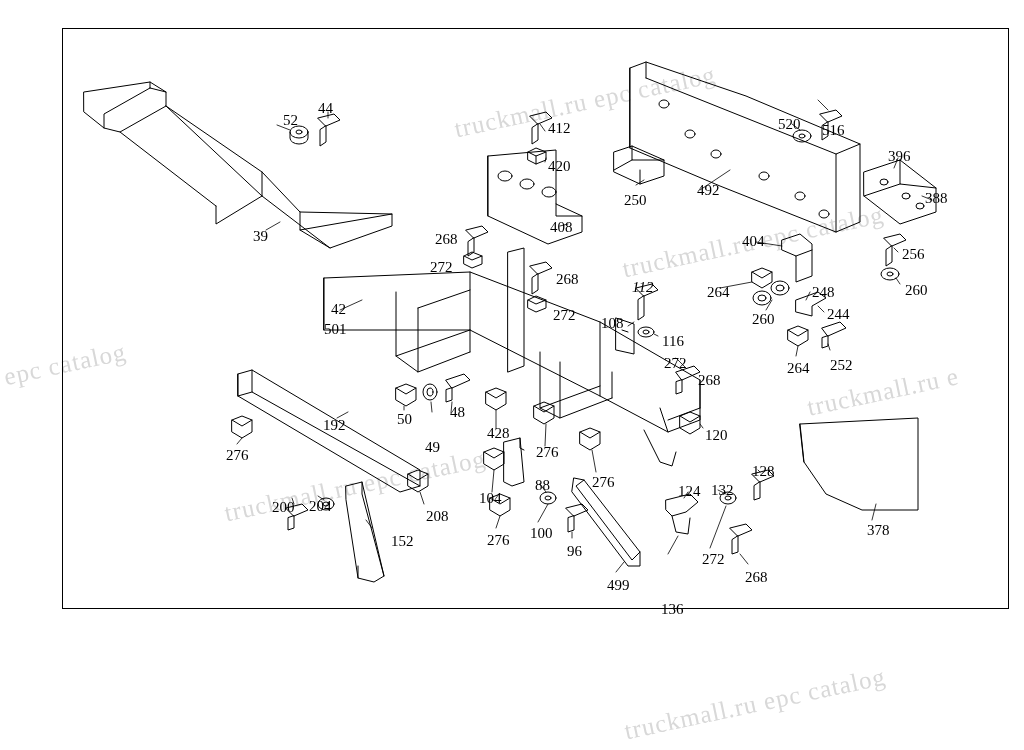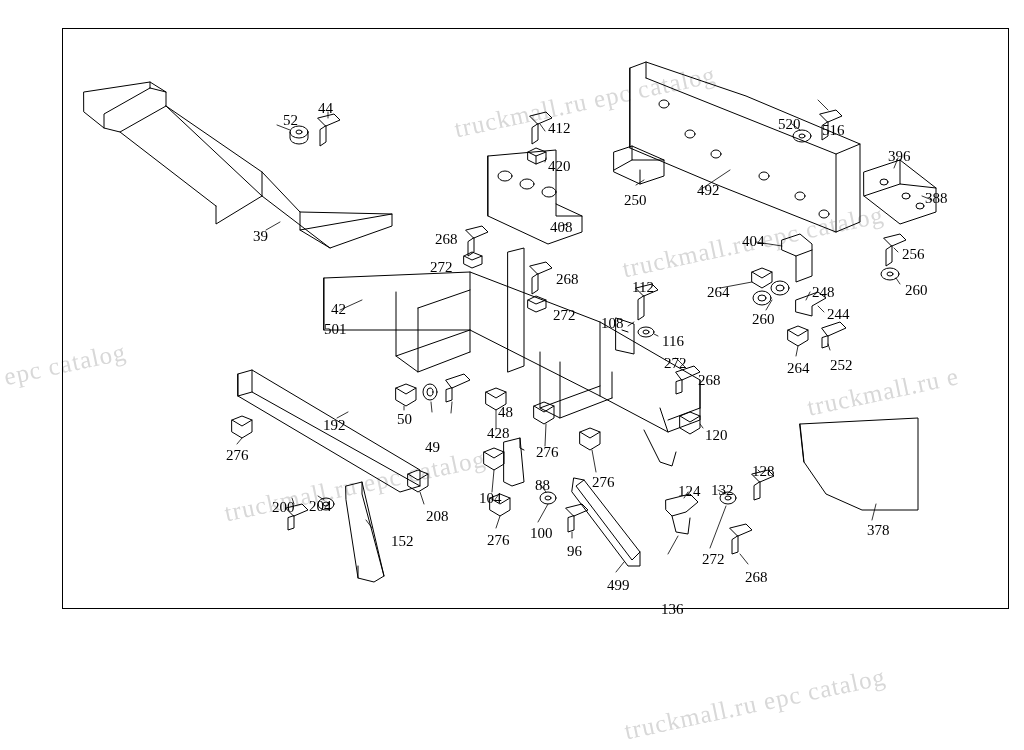--- a/index.html
+++ b/index.html
@@ -343,37 +343,37 @@
       <div class="callout" style="left: 697px; top: 182px;">492</div>
       <div class="callout" style="left: 550px; top: 219px;">408</div>
       <div class="callout" style="left: 253px; top: 228px;">39</div>
       <div class="callout" style="left: 435px; top: 231px;">268</div>
       <div class="callout" style="left: 430px; top: 259px;">272</div>
       <div class="callout" style="left: 742px; top: 233px;">404</div>
       <div class="callout" style="left: 902px; top: 246px;">256</div>
       <div class="callout" style="left: 905px; top: 282px;">260</div>
       <div class="callout" style="left: 556px; top: 271px;">268</div>
       <div class="callout" style="left: 553px; top: 307px;">272</div>
-      <div class="callout" style="left: 632px; top: 279px;">112</div>
+      <div class="callout" style="left: 632px; top: 279px; font-style: italic;">112</div>
       <div class="callout" style="left: 707px; top: 284px;">264</div>
       <div class="callout" style="left: 812px; top: 284px;">248</div>
       <div class="callout" style="left: 752px; top: 311px;">260</div>
       <div class="callout" style="left: 827px; top: 306px;">244</div>
       <div class="callout" style="left: 331px; top: 301px;">42</div>
       <div class="callout" style="left: 324px; top: 321px;">501</div>
       <div class="callout" style="left: 601px; top: 315px;">108</div>
       <div class="callout" style="left: 662px; top: 333px;">116</div>
       <div class="callout" style="left: 664px; top: 355px;">272</div>
       <div class="callout" style="left: 787px; top: 360px;">264</div>
       <div class="callout" style="left: 830px; top: 357px;">252</div>
       <div class="callout" style="left: 698px; top: 372px;">268</div>
       <div class="callout" style="left: 323px; top: 417px;">192</div>
       <div class="callout" style="left: 397px; top: 411px;">50</div>
       <div class="callout" style="left: 425px; top: 411px; margin-top: 28px;">49</div>
-      <div class="callout" style="left: 450px; top: 404px; margin-left: 48px;">48</div>
+      <div class="callout" style="left: 450px; top: 404px;">48</div>
       <div class="callout" style="left: 705px; top: 427px;">120</div>
       <div class="callout" style="left: 226px; top: 447px;">276</div>
       <div class="callout" style="left: 487px; top: 425px;">428</div>
       <div class="callout" style="left: 536px; top: 444px;">276</div>
       <div class="callout" style="left: 592px; top: 474px;">276</div>
       <div class="callout" style="left: 752px; top: 463px;">128</div>
       <div class="callout" style="left: 535px; top: 477px;">88</div>
       <div class="callout" style="left: 678px; top: 483px;">124</div>
       <div class="callout" style="left: 711px; top: 482px;">132</div>
       <div class="callout" style="left: 479px; top: 490px;">104</div>

